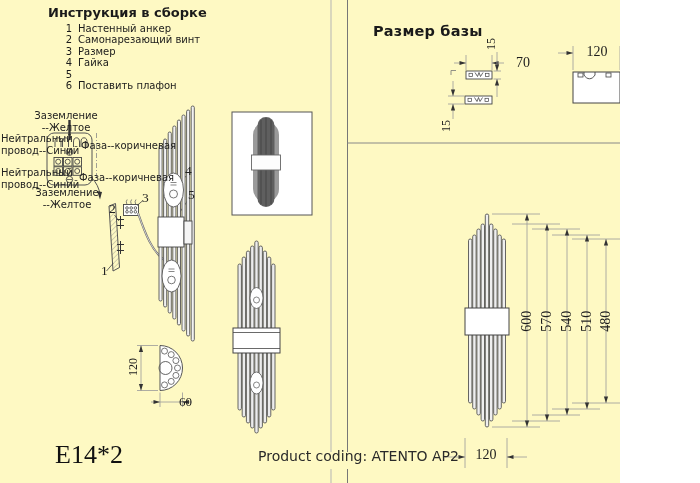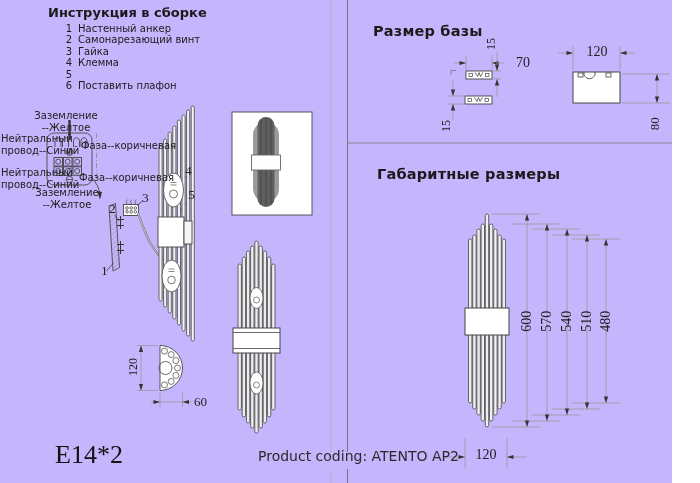--- a/index.html
+++ b/index.html
@@ -1,16 +1,16 @@
 <!DOCTYPE html>
 <html><head>
 <meta charset="utf-8">
 <style>
   html,body{margin:0;padding:0;background:#fff;}
-  .page{position:relative;width:672px;height:483px;background:#c4b5fd;
+  .page{position:relative;width:620px;height:483px;background:#fef9c3;
         font-family:"DejaVu Sans",sans-serif;color:#1a1a1a;overflow:hidden;}
   svg.overlay{position:absolute;left:0;top:0;width:700px;height:483px;}
   .lbl{position:absolute;white-space:pre-line;line-height:1.18;}
   .t-title{font-size:13px;font-weight:600;}
   .t-h2{font-size:14.5px;font-weight:600;letter-spacing:.2px;}
   .t-item{font-size:10px;}
   .t-wire{font-size:10px;color:#222;}
   .ctr{text-align:center;}
   .dim{font-family:"Liberation Serif","DejaVu Serif",serif;color:#1d1d1d;}
   .rot{transform:rotate(-90deg);}
@@ -313,25 +313,25 @@
     <div class="step">
         <span class="num">1</span>
         <span>Настенный анкер</span>
       </div>
     <div class="step">
         <span class="num">2</span>
         <span>Самонарезающий винт</span>
       </div>
     <div class="step">
         <span class="num">3</span>
+        <span>Размер</span>
+      </div>
+    <div class="step">
+        <span class="num">4</span>
         <span>Гайка</span>
-      </div>
-    <div class="step">
-        <span class="num">4</span>
-        <span>Клемма</span>
       </div>
     <div class="step">
         <span class="num">5</span>
       </div>
     <div class="step">
         <span class="num">6</span>
         <span>Поставить плафон</span>
       </div>
   </div>
 
@@ -346,30 +346,29 @@
   <div class="lbl t-wire ctr" style="left:31px;top:187px;width:72px;">Заземление
 --Желтое</div>
 
   <div class="lbl callout" style="left:101px;top:263px;">1</div>
   <div class="lbl callout" style="left:109px;top:201px;">2</div>
   <div class="lbl callout" style="left:142px;top:190px;">3</div>
   <div class="lbl callout" style="left:185px;top:163px;">4</div>
   <div class="lbl callout" style="left:188px;top:187px;">5</div>
 
   <div class="lbl dim d12 rot ctr" style="left:111px;top:360px;width:44px;">120</div>
-  <div class="lbl dim d13" style="left:194px;top:394px;">60</div>
+  <div class="lbl dim d13" style="left:179px;top:394px;">60</div>
 
   <div class="lbl t-h2" style="left:373px;top:23px;">Размер базы</div>
   <div class="lbl dim d12 rot ctr" style="left:469px;top:37px;width:44px;">15</div>
   <div class="lbl dim d14" style="left:508px;top:55px;margin-left:8px;">70</div>
   <div class="lbl dim d12 rot ctr" style="left:424px;top:119px;width:44px;">15</div>
   <div class="lbl dim d14 ctr" style="left:578px;top:44px;width:38px;">120</div>
   <div class="lbl dim d13 rot ctr" style="left:633px;top:116px;width:44px;">80</div>
 
-  <div class="lbl t-h2" style="left:377px;top:166px;">Габаритные размеры</div>
   <div class="lbl dim d14 rot ctr" style="left:505px;top:313px;width:44px;">600</div>
   <div class="lbl dim d14 rot ctr" style="left:525px;top:313px;width:44px;">570</div>
   <div class="lbl dim d14 rot ctr" style="left:545px;top:313px;width:44px;">540</div>
   <div class="lbl dim d14 rot ctr" style="left:565px;top:313px;width:44px;">510</div>
   <div class="lbl dim d14 rot ctr" style="left:584px;top:313px;width:44px;">480</div>
   <div class="lbl dim d14 ctr" style="left:467px;top:447px;width:38px;">120</div>
 
   <div class="lbl footer-serif" style="left:55px;top:440px;">E14*2</div>
   <div class="lbl prodcode" style="left:258px;top:448px;">Product coding: ATENTO AP2</div>
 

